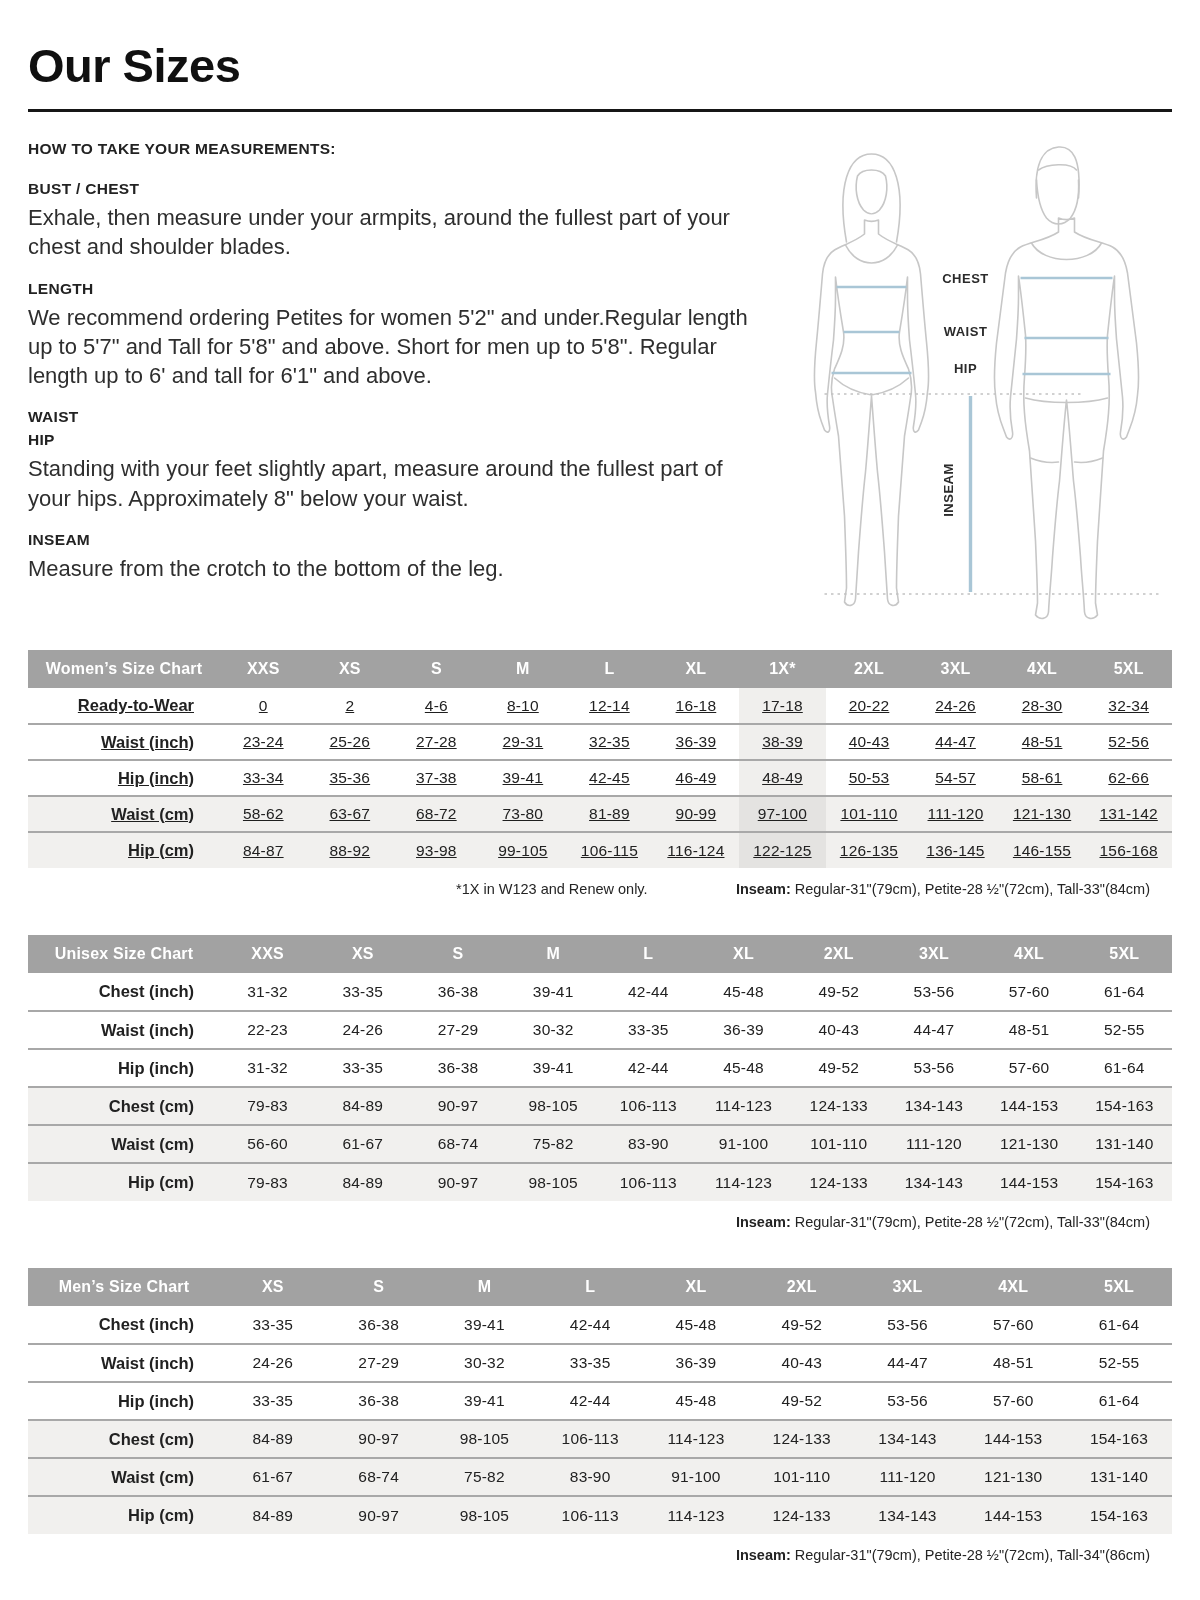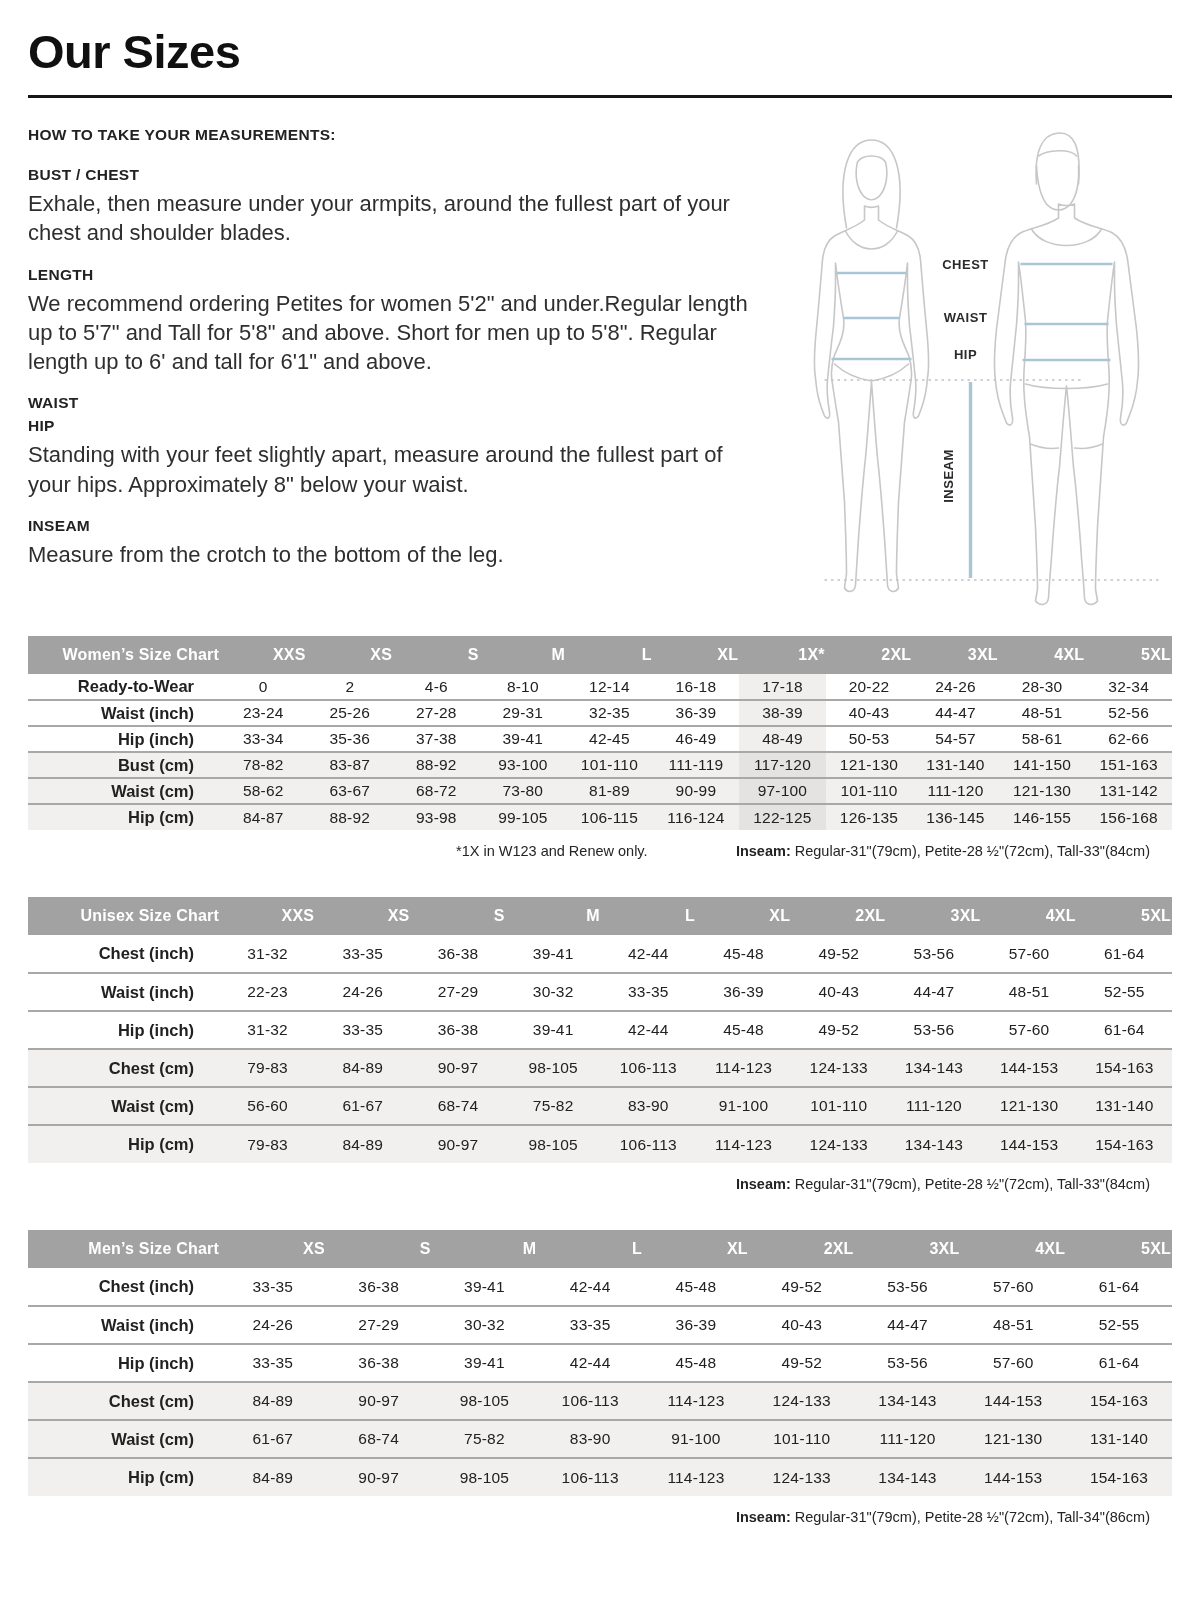--- a/index.html
+++ b/index.html
@@ -1,19 +1,19 @@
 <!DOCTYPE html>
 <html><head>
 <meta charset="utf-8">
 <style>
   html,body{margin:0;padding:0;background:#fff;color:#1f1f1f;
     font-family:"Liberation Sans",sans-serif;}
   .page{width:1200px;box-sizing:border-box;padding:24px 28px 30px;margin:0 auto;}
 
-  .page-title{font-size:47px;font-weight:800;letter-spacing:-0.5px;color:#101010;margin:0 0 16px;}
+  .page-title{font-size:47px;font-weight:800;letter-spacing:-0.5px;color:#101010;margin:14px 0 16px;}
   .title-rule{border:none;height:3px;background:#161616;margin:0 0 28px;}
 
   .top-section{display:flex;align-items:flex-start;gap:8px;}
   .instructions{flex:1;max-width:748px;}
   .how-to{font-size:15.5px;font-weight:700;letter-spacing:.3px;margin:0 0 22px;color:#222;}
   .measure-section h3{font-size:15.5px;font-weight:700;letter-spacing:.3px;margin:0 0 5px;color:#222;}
   .measure-section p{font-size:22px;line-height:1.33;color:#2e2e2e;margin:0 0 18px;max-width:735px;}
 
   .diagram{width:390px;flex:0 0 390px;margin-top:2px;}
   .diagram svg{display:block;}
@@ -21,25 +21,25 @@
   .measure{stroke:#a9c6d6;stroke-width:2.6;}
   .inseam-line{stroke:#a9c6d6;stroke-width:3.4;}
   .dotted{stroke:#c2c2c2;stroke-width:1.4;stroke-dasharray:2.5 4;}
   .diag-label{font-family:"Liberation Sans",sans-serif;font-size:13px;font-weight:700;
     fill:#2b2b2b;letter-spacing:.5px;}
 
   .chart-block{margin-top:38px;}
   .chart-block.first{margin-top:26px;}
   table.size-table{width:100%;border-collapse:collapse;table-layout:fixed;}
   table.size-table thead th{background:#a2a2a2;color:#fff;font-size:16px;font-weight:700;
-    height:36px;letter-spacing:.2px;text-align:right;}
+    height:36px;letter-spacing:.2px;}
   table.size-table tbody th{text-align:right;padding-right:26px;font-size:16.5px;font-weight:700;color:#212121;}
   table.size-table tbody td{text-align:center;font-size:15.5px;color:#212121;letter-spacing:.2px;}
   table.size-table tbody tr{height:38px;}
-  table.size-table.tight tbody tr{height:26px;}
+  table.size-table.tight tbody tr{height:36px;text-decoration:underline;}
   table.size-table tbody tr + tr{border-top:2px solid #a8a8a8;}
   table.size-table tbody tr.cm{background:#f1f0ee;}
   table.size-table tbody td.hl{background:#f0efed;margin-top:20px;}
   table.size-table tbody tr.cm td.hl{background:#e4e3e1;}
 
   .footnote{display:flex;justify-content:flex-end;align-items:flex-end;
     margin:13px 22px 0 0;font-size:14.5px;color:#242424;}
   .fn-left{margin-right:auto;margin-left:428px;}
   .fn-inseam b{font-weight:700;}
 </style>
@@ -234,34 +234,20 @@
               <td>39-41</td>
               <td>42-45</td>
               <td>46-49</td>
               <td class="hl">48-49</td>
               <td>50-53</td>
               <td>54-57</td>
               <td>58-61</td>
               <td>62-66</td>
             </tr>
             <tr class="cm">
-              <th>Bust (cm)</th>
-              <td>78-82</td>
-              <td>83-87</td>
-              <td>88-92</td>
-              <td>93-100</td>
-              <td>101-110</td>
-              <td>111-119</td>
-              <td class="hl">117-120</td>
-              <td>121-130</td>
-              <td>131-140</td>
-              <td>141-150</td>
-              <td>151-163</td>
-            </tr>
-            <tr class="cm">
               <th>Waist (cm)</th>
               <td>58-62</td>
               <td>63-67</td>
               <td>68-72</td>
               <td>73-80</td>
               <td>81-89</td>
               <td>90-99</td>
               <td class="hl">97-100</td>
               <td>101-110</td>
               <td>111-120</td>

